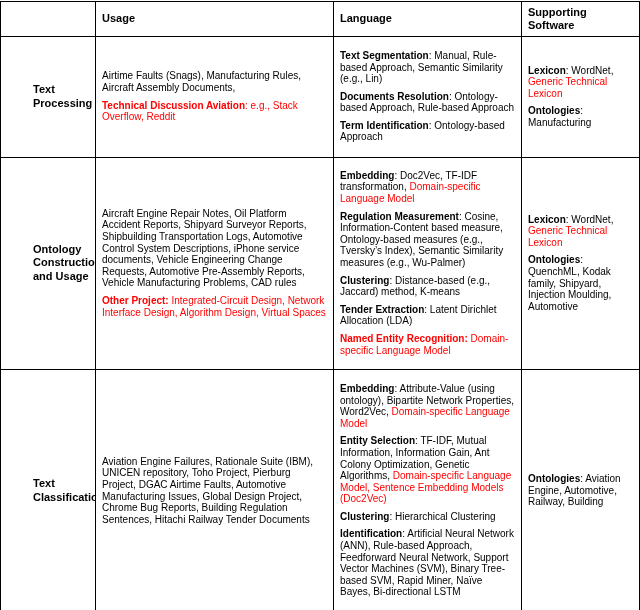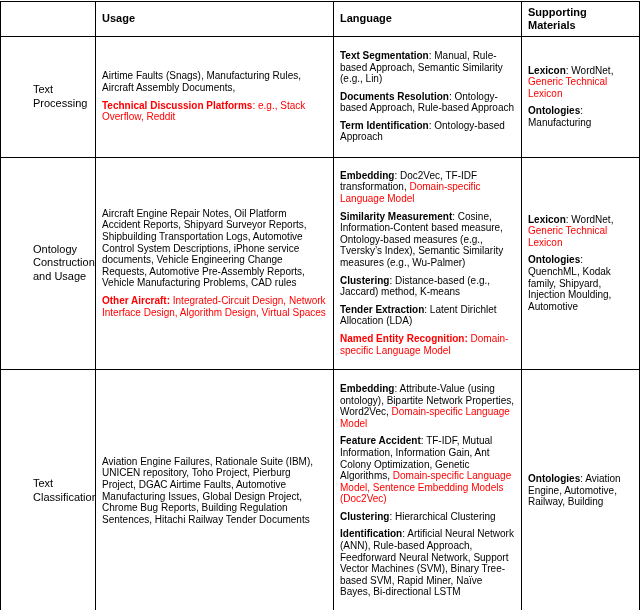--- a/index.html
+++ b/index.html
@@ -29,21 +29,21 @@
   thead th {
     font-weight: bold;
     font-size: 11px;
     vertical-align: middle;
   }
   thead tr { height: 32px; }
   tbody tr:nth-child(1) { height: 121px; }
   tbody tr:nth-child(2) { height: 212px; }
   tbody tr:nth-child(3) { height: 243px; }
   td.row-label {
-    font-weight: normal;
+    font-weight: bold;
     font-size: 11px;
     line-height: 1.2;
     padding-left: 32px;
   }
   td.cell p { margin: 0 0 6px 0; }
   td.cell p:last-child { margin-bottom: 0; }
   .bold { font-weight: bold; text-align: center; }
   .red { color: var(--accent-red, #ff0000); }
 </style>
 </head>
@@ -54,66 +54,66 @@
     <col style="width:95px">
     <col style="width:238px">
     <col style="width:188px">
     <col style="width:118px">
   </colgroup>
   <thead>
     <tr>
       <th></th>
       <th>Usage</th>
       <th>Language</th>
-      <th>Supporting Materials</th>
+      <th>Supporting Software</th>
     </tr>
   </thead>
   <tbody>
       <tr>
         <td class="row-label">Text Processing</td>
         <td class="cell">
           <p><span>Airtime Faults (Snags), Manufacturing Rules, Aircraft Assembly Documents,</span></p>
-          <p><span class="bold red">Technical Discussion Platforms</span><span class="red">: e.g., Stack Overflow, Reddit</span></p>
+          <p><span class="bold red">Technical Discussion Aviation</span><span class="red">: e.g., Stack Overflow, Reddit</span></p>
         </td>
         <td class="cell">
           <p><span class="bold">Text Segmentation</span><span>: Manual, Rule-based Approach, Semantic Similarity (e.g., Lin)</span></p>
           <p><span class="bold">Documents Resolution</span><span>: Ontology-based Approach, Rule-based Approach</span></p>
           <p><span class="bold">Term Identification</span><span>: Ontology-based Approach</span></p>
         </td>
         <td class="cell">
           <p><span class="bold">Lexicon</span><span>: WordNet, </span><span class="red">Generic Technical Lexicon</span></p>
           <p><span class="bold">Ontologies</span><span>: Manufacturing</span></p>
         </td>
       </tr>
       <tr>
         <td class="row-label">Ontology Construction and Usage</td>
         <td class="cell">
           <p><span>Aircraft Engine Repair Notes, Oil Platform Accident Reports, Shipyard Surveyor Reports, Shipbuilding Transportation Logs, Automotive Control System Descriptions, iPhone service documents, Vehicle Engineering Change Requests, Automotive Pre-Assembly Reports, Vehicle Manufacturing Problems, CAD rules</span></p>
-          <p><span class="bold red">Other Aircraft:</span><span class="red"> Integrated-Circuit Design, Network Interface Design, Algorithm Design, Virtual Spaces</span></p>
+          <p><span class="bold red">Other Project:</span><span class="red"> Integrated-Circuit Design, Network Interface Design, Algorithm Design, Virtual Spaces</span></p>
         </td>
         <td class="cell">
           <p><span class="bold">Embedding</span><span>: Doc2Vec, TF-IDF transformation, </span><span class="red">Domain-specific Language Model</span></p>
-          <p><span class="bold">Similarity Measurement</span><span>: Cosine, Information-Content based measure, Ontology-based measures (e.g., Tversky’s Index), Semantic Similarity measures (e.g., Wu-Palmer)</span></p>
+          <p><span class="bold">Regulation Measurement</span><span>: Cosine, Information-Content based measure, Ontology-based measures (e.g., Tversky’s Index), Semantic Similarity measures (e.g., Wu-Palmer)</span></p>
           <p><span class="bold">Clustering</span><span>: Distance-based (e.g., Jaccard) method, K-means</span></p>
           <p><span class="bold">Tender Extraction</span><span>: Latent Dirichlet Allocation (LDA)</span></p>
           <p><span class="bold red">Named Entity Recognition:</span><span class="red"> Domain-specific Language Model</span></p>
         </td>
         <td class="cell">
           <p><span class="bold">Lexicon</span><span>: WordNet, </span><span class="red">Generic Technical Lexicon</span></p>
           <p><span class="bold">Ontologies</span><span>: QuenchML, Kodak family, Shipyard, Injection Moulding, Automotive</span></p>
         </td>
       </tr>
       <tr>
         <td class="row-label">Text Classification</td>
         <td class="cell">
           <p><span>Aviation Engine Failures, Rationale Suite (IBM), UNICEN repository, Toho Project, Pierburg Project, DGAC Airtime Faults, Automotive Manufacturing Issues, Global Design Project, Chrome Bug Reports, Building Regulation Sentences, Hitachi Railway Tender Documents</span></p>
         </td>
         <td class="cell">
           <p><span class="bold">Embedding</span><span>: Attribute-Value (using ontology), Bipartite Network Properties, Word2Vec, </span><span class="red">Domain-specific Language Model</span></p>
-          <p><span class="bold">Feature Accident</span><span>: TF-IDF, Mutual Information, Information Gain, Ant Colony Optimization, Genetic Algorithms, </span><span class="red">Domain-specific Language Model, Sentence Embedding Models (Doc2Vec)</span></p>
+          <p><span class="bold">Entity Selection</span><span>: TF-IDF, Mutual Information, Information Gain, Ant Colony Optimization, Genetic Algorithms, </span><span class="red">Domain-specific Language Model, Sentence Embedding Models (Doc2Vec)</span></p>
           <p><span class="bold">Clustering</span><span>: Hierarchical Clustering</span></p>
           <p><span class="bold">Identification</span><span>: Artificial Neural Network (ANN), Rule-based Approach, Feedforward Neural Network, Support Vector Machines (SVM), Binary Tree-based SVM, Rapid Miner, Naïve Bayes, Bi-directional LSTM</span></p>
         </td>
         <td class="cell">
           <p><span class="bold">Ontologies</span><span>: Aviation Engine, Automotive, Railway, Building</span></p>
         </td>
       </tr>
     </tbody>
 </table>
 

